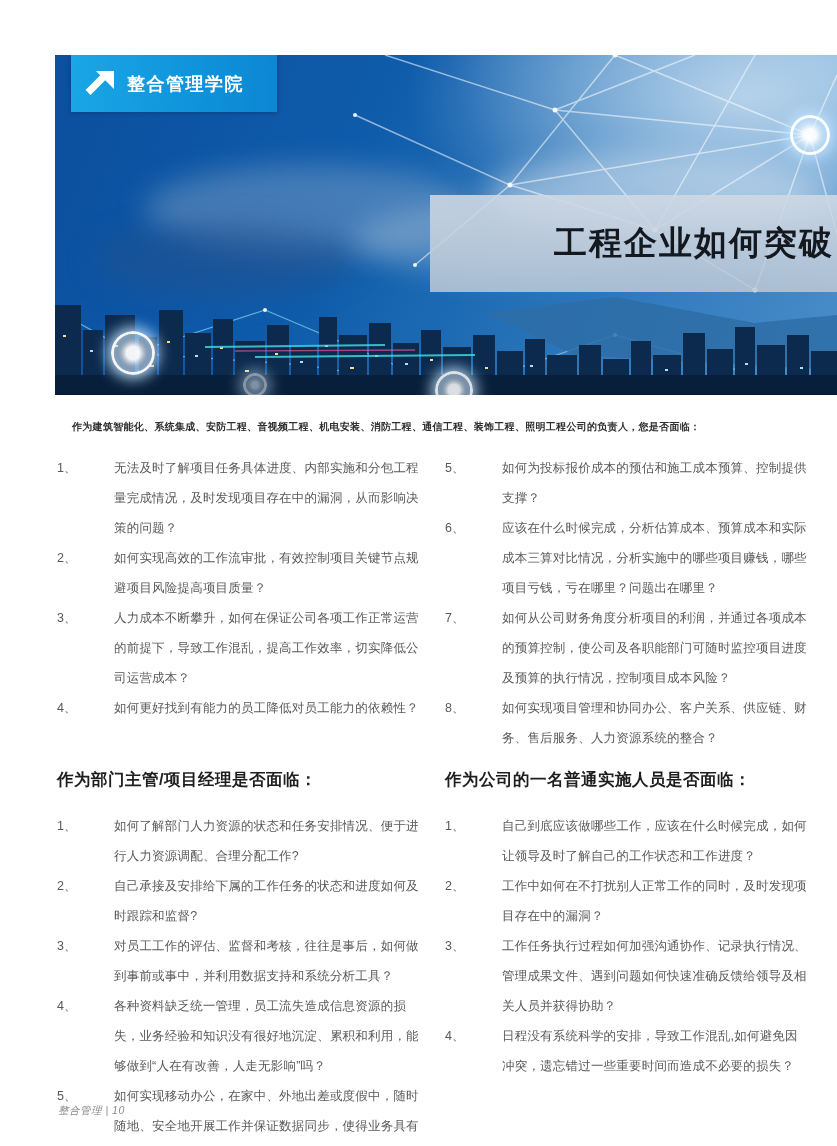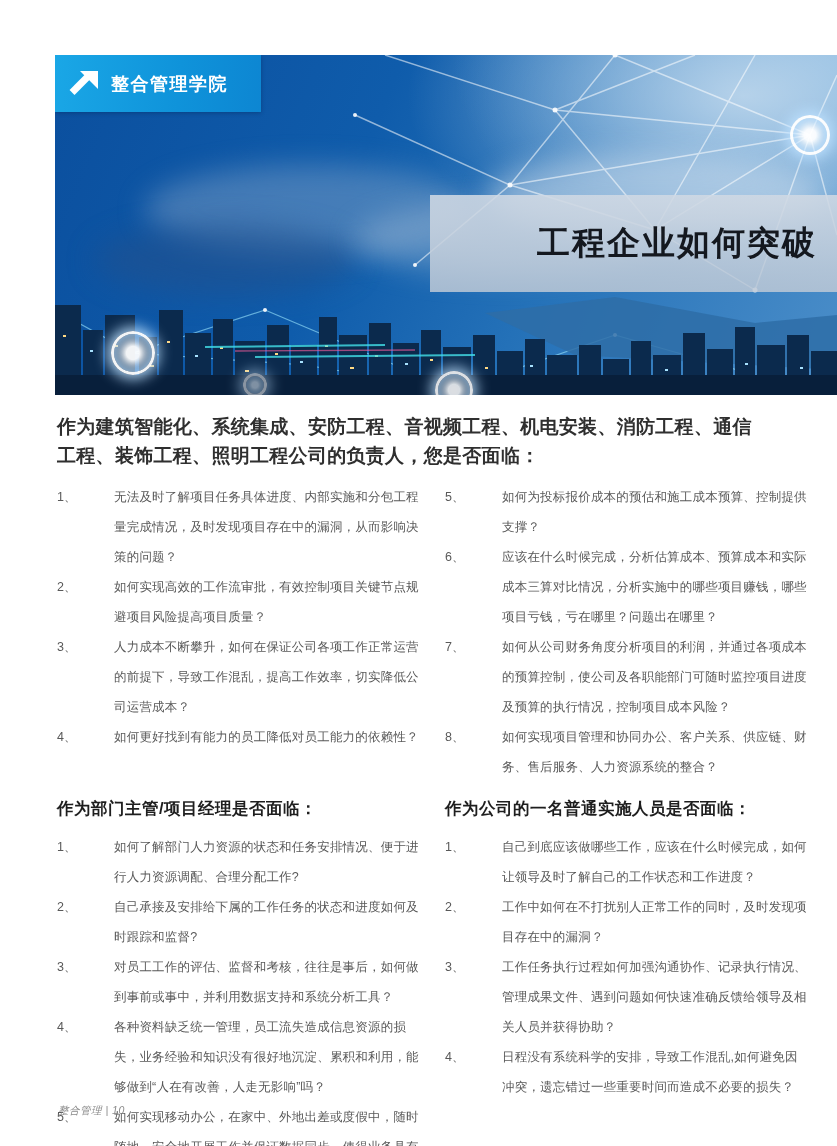--- a/index.html
+++ b/index.html
@@ -33,55 +33,55 @@
   .glow-ring { position:absolute; border-radius:50%; border:3px solid rgba(255,255,255,0.95);
     box-shadow:0 0 14px 4px rgba(190,225,255,0.9), inset 0 0 10px 2px rgba(190,225,255,0.9);
     background:radial-gradient(circle, rgba(255,255,255,0.95) 25%, rgba(255,255,255,0.1) 70%); }
   .glow-ring.g1 { left:735px; top:60px;  width:40px; height:40px; }
   .glow-ring.g2 { left:56px;  top:276px; width:44px; height:44px; }
   .glow-ring.g3 { left:380px; top:316px; width:38px; height:38px; opacity:.9; }
   .glow-ring.g4 { left:188px; top:318px; width:24px; height:24px; opacity:.55; }
 
   
   .badge {
-    position:absolute; left:0; top:0; height:57px; width:206px;
+    position:absolute; left:16px; top:0; height:57px; width:206px;
     display:flex; align-items:center; gap:10px; padding:0 14px 0 12px;
     background:linear-gradient(95deg,#1aa7e6 0%, #0f93da 60%, #0d86d2 100%);
     box-shadow:0 1px 4px rgba(0,30,70,.35);
   }
   .badge .logo { flex:0 0 34px; }
   .badge .brand-text { color:#fff; font-size:18px; font-weight:bold; letter-spacing:1.5px; white-space:nowrap; }
 
   
   .title-band {
     position:absolute; left:375px; top:140px; width:407px; height:97px;
     background:linear-gradient(180deg, rgba(208,217,228,0.88), rgba(188,200,214,0.86));
     display:flex; align-items:center; justify-content:flex-end;
-    padding-right:20px;
+    padding-right:3px;
   }
   .title-band h1 {
     font-size:33px; font-weight:bold; color:#14181f; letter-spacing:2px; white-space:nowrap;
   }
 
   
   .content { position:absolute; left:57px; top:412px; width:750px; }
 
   .intro {
-    width:712px; font-size:19px; font-weight:bold; color:#2f2f2f;
-    line-height:29px; letter-spacing:0.3px;
+    width:712px; font-size:10px; font-weight:bold; color:#2f2f2f;
+    line-height:29px; letter-spacing:0.3px;margin-left:15px;
   }
 
   .cols { display:grid; grid-template-columns:366px 1fr; column-gap:22px; margin-top:12px; }
   .q-item { display:flex; font-size:12.5px; color:#595959; line-height:30px; }
   .q-num  { flex:0 0 25px; }
   .q-text { flex:1; letter-spacing:0.2px;margin-left:32px; }
 
   .sec-title { font-size:16.5px; font-weight:bold; color:#1e1e1e; letter-spacing:0.5px; }
   .sections { display:grid; grid-template-columns:366px 1fr; column-gap:22px; margin-top:16px; }
-  .sections .sec-title { margin-bottom:12px; }
+  .sections .sec-title { margin-bottom:20px; }
 
   .footer {
     position:absolute; left:58px; bottom:28px;
     font-size:10.5px; color:#8a8a8a; letter-spacing:0.5px;font-style:italic;
   }
 </style>
 </head>
 <body>
 
 <div class="hero">

